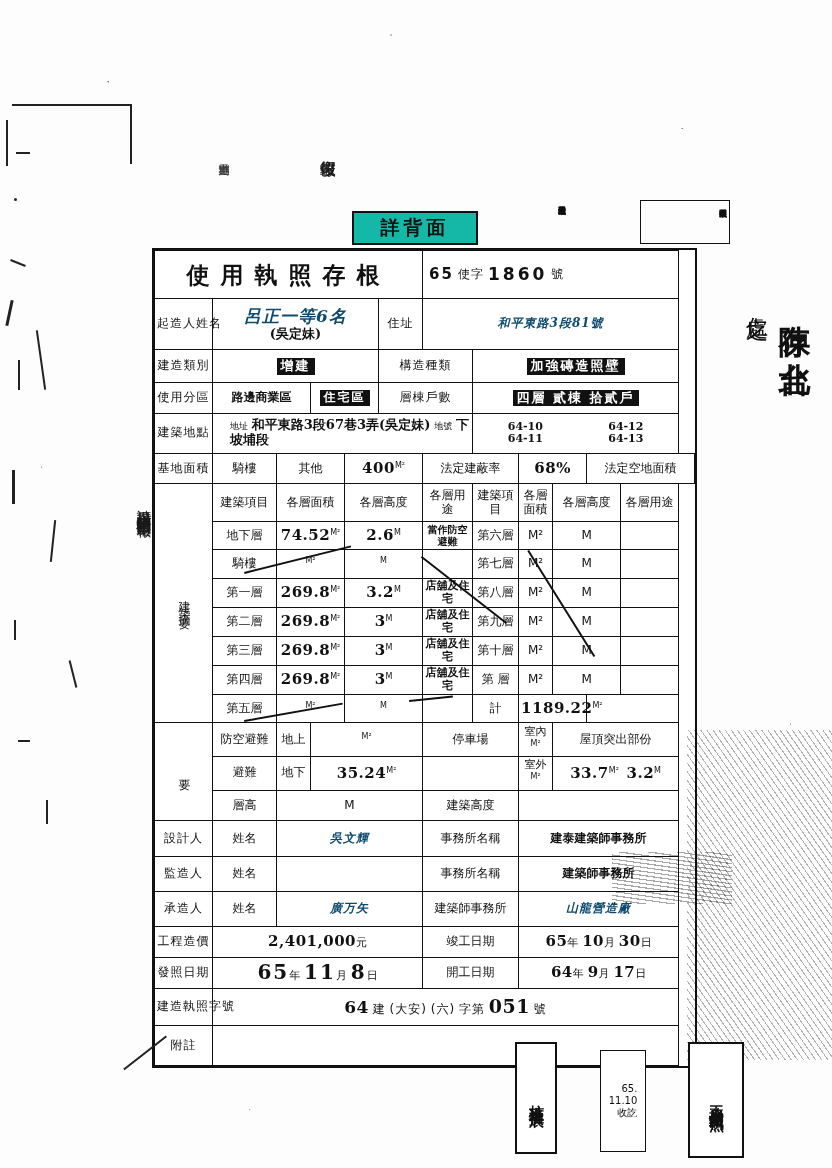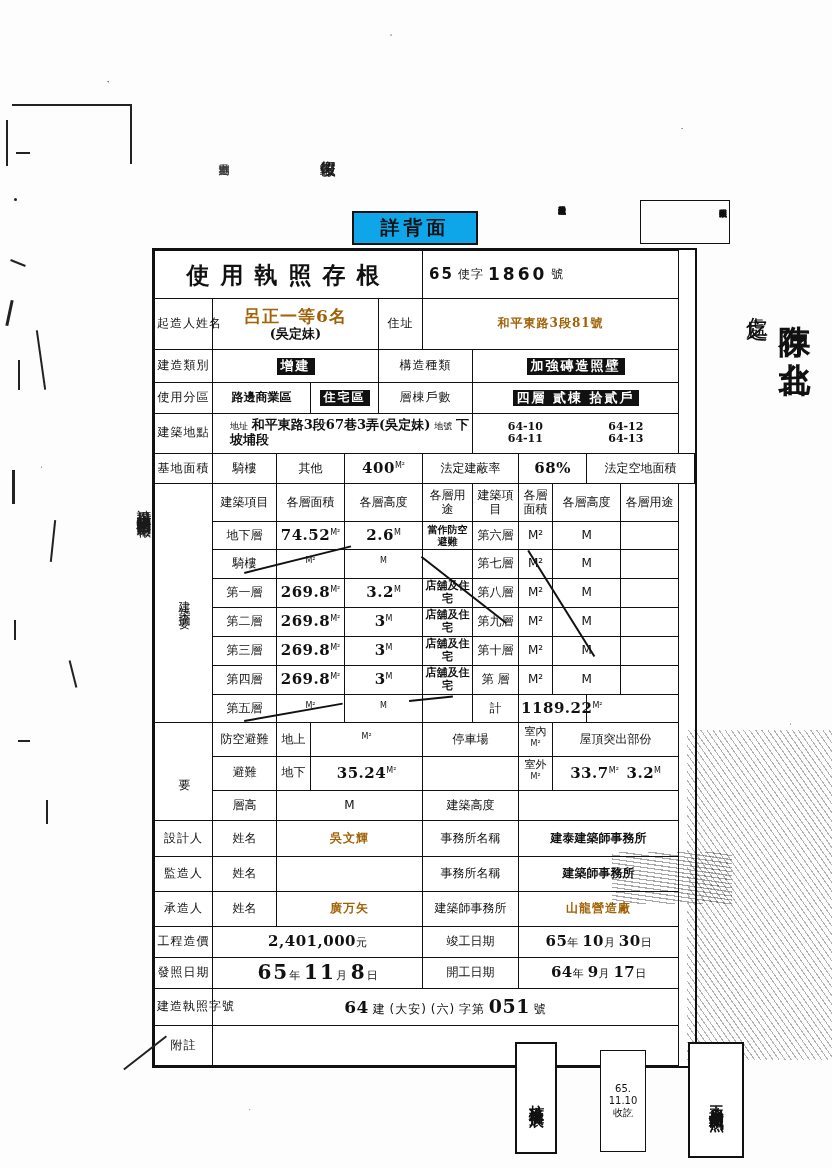--- a/index.html
+++ b/index.html
@@ -30,21 +30,21 @@
   .leftnote2{position:absolute;left:152px;top:498px;width:26px;
     font-size:15px;line-height:21px;}
   .leftnote3{position:absolute;left:176px;top:500px;width:24px;
     font-size:14px;line-height:20px;}
 
   
   .inkmark{position:absolute;background:#222;}
 
   
   .stamp-box{position:absolute;border:2px solid #111;display:flex;
-    align-items:center;justify-content:center;font-weight:bold;background:#0ea5e9;}
+    align-items:center;justify-content:center;font-weight:bold;background:#14b8a6;}
   .stamp-back{left:352px;top:211px;width:122px;height:30px;
     font-size:19px;letter-spacing:4px;}
   .stamp-vert-a{position:absolute;left:316px;top:148px;width:22px;font-size:16px;line-height:20px;}
   .stamp-vert-b{position:absolute;left:210px;top:155px;width:20px;font-size:11px;line-height:14px;color:#333;}
 
   .seal-a{position:absolute;left:508px;top:200px;width:58px;height:44px;
     font-size:8px;line-height:9px;color:#111;letter-spacing:0;}
   .seal-b{position:absolute;left:640px;top:200px;width:90px;height:44px;border:1.5px solid #111;
     font-size:8px;line-height:9px;padding:2px;box-sizing:border-box;}
 
@@ -64,21 +64,21 @@
   .lbl2{font-size:11px;letter-spacing:0px;}
   .two-line{font-size:11.5px;line-height:13px;}
 
   .title-row td{border:none;}
   .doc-title{font-size:23px;letter-spacing:11px;font-weight:bold;}
   .doc-no{font-size:13px;letter-spacing:1px;}
   .doc-no b{font-size:15px;letter-spacing:2px;}
 
   
   .hw{font-family:"DejaVu Serif","Liberation Serif",serif;font-size:17px;
-    font-weight:bold;color:#a16207;letter-spacing:1px;}
+    font-weight:bold;color:#0c4a6e;letter-spacing:1px;font-style:italic;}
   .hw-sm{font-family:"DejaVu Serif","Liberation Serif",serif;font-size:13px;
     font-weight:bold;color:#111;}
   .hw-num{font-family:"DejaVu Serif","Liberation Serif",serif;font-size:15px;
     font-weight:bold;color:#111;letter-spacing:.5px;}
   .hw-big{font-family:"DejaVu Serif","Liberation Serif",serif;font-size:20px;
     font-weight:bold;color:#111;letter-spacing:2px;}
 
   .inv{background:#111;color:#fff;font-weight:bold;letter-spacing:2px;
     padding:1px 4px;display:inline-block;font-size:13px;}
 
@@ -91,21 +91,21 @@
 
   
   .bstamp{position:absolute;border:2px solid #111;background:#fff;
     display:flex;flex-direction:column;align-items:center;justify-content:center;}
   .bstamp .vert{font-size:15px;line-height:19px;letter-spacing:2px;font-weight:bold;}
 
   .bs1{left:515px;top:1042px;width:38px;height:108px;}
   .bs2{left:600px;top:1050px;width:44px;height:100px;border:1.5px solid #111;}
   .bs3{left:688px;top:1042px;width:52px;height:112px;}
 
-  .smallstamptxt{font-size:10px;line-height:12px;text-align:center;}
+  .smallstamptxt{font-size:10px;line-height:12px;text-align:right;}
 
   
   .smudge{position:absolute;right:0px;top:730px;width:145px;height:330px;
     background:repeating-linear-gradient(55deg, rgba(0,0,0,.30) 0 1px, transparent 1px 5px);
     pointer-events:none;}
   .smudge2{position:absolute;left:612px;top:852px;width:120px;height:52px;
     background:repeating-linear-gradient(8deg, rgba(0,0,0,.35) 0 1.2px, transparent 1.2px 4px);
     pointer-events:none;}
 
   .pencil{position:absolute;left:118px;top:1052px;width:54px;height:1.6px;

